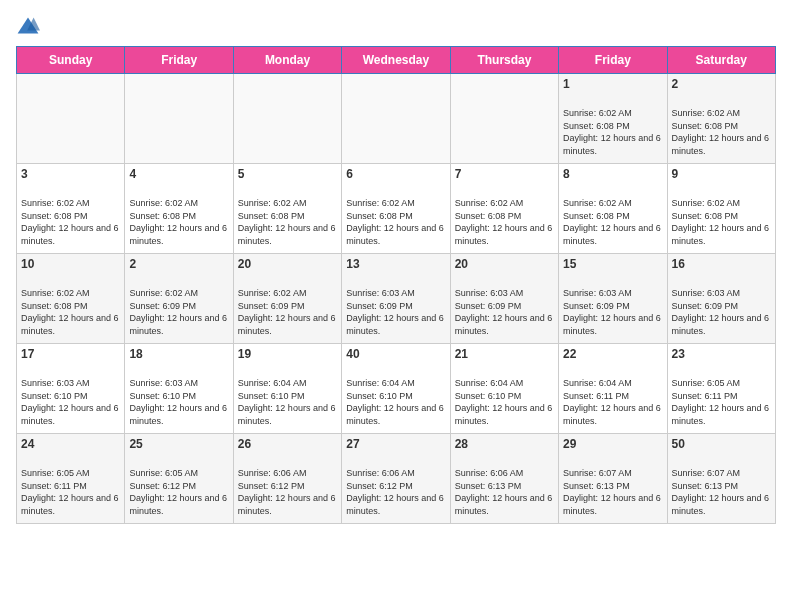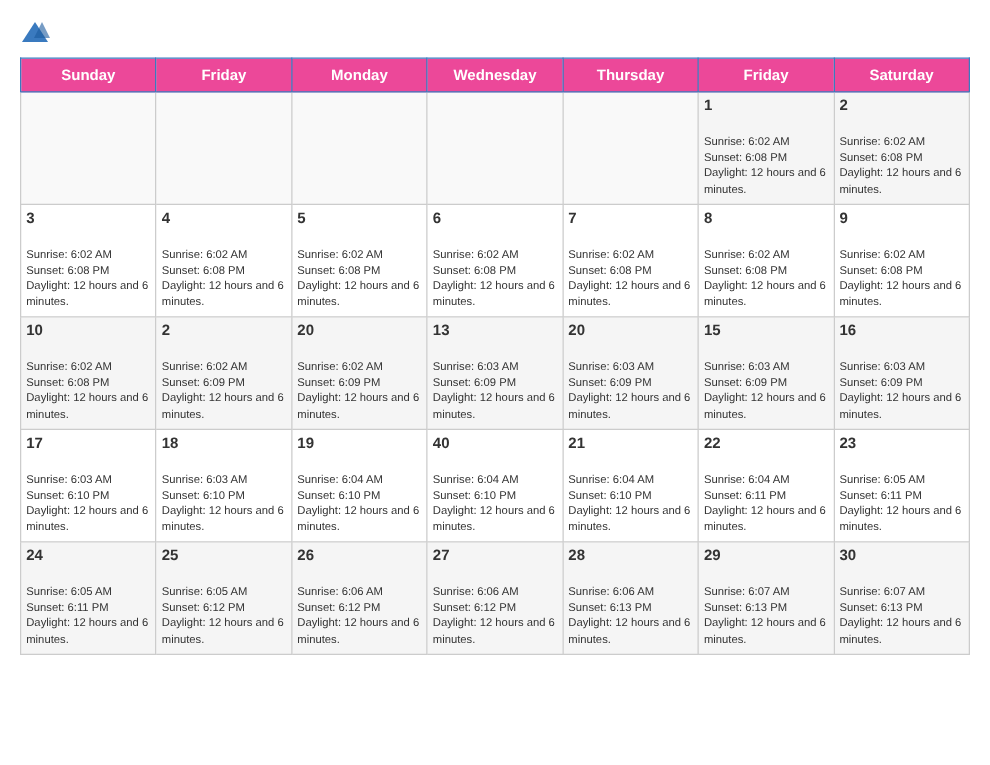--- a/index.html
+++ b/index.html
@@ -286,20 +286,20 @@
 Sunset: 6:13 PM
 Daylight: 12 hours and 6 minutes.</div>
         </td>
         <td>
           <span class="day-number">29</span>
           <div class="cell-info" style="white-space: pre-line;">Sunrise: 6:07 AM
 Sunset: 6:13 PM
 Daylight: 12 hours and 6 minutes.</div>
         </td>
         <td>
-          <span class="day-number">30</span>
+          <span class="day-number">50</span>
           <div class="cell-info" style="white-space: pre-line;">Sunrise: 6:07 AM
 Sunset: 6:13 PM
 Daylight: 12 hours and 6 minutes.</div>
         </td>
       </tr>
     </tbody>
 </table>
 
 </body></html>

